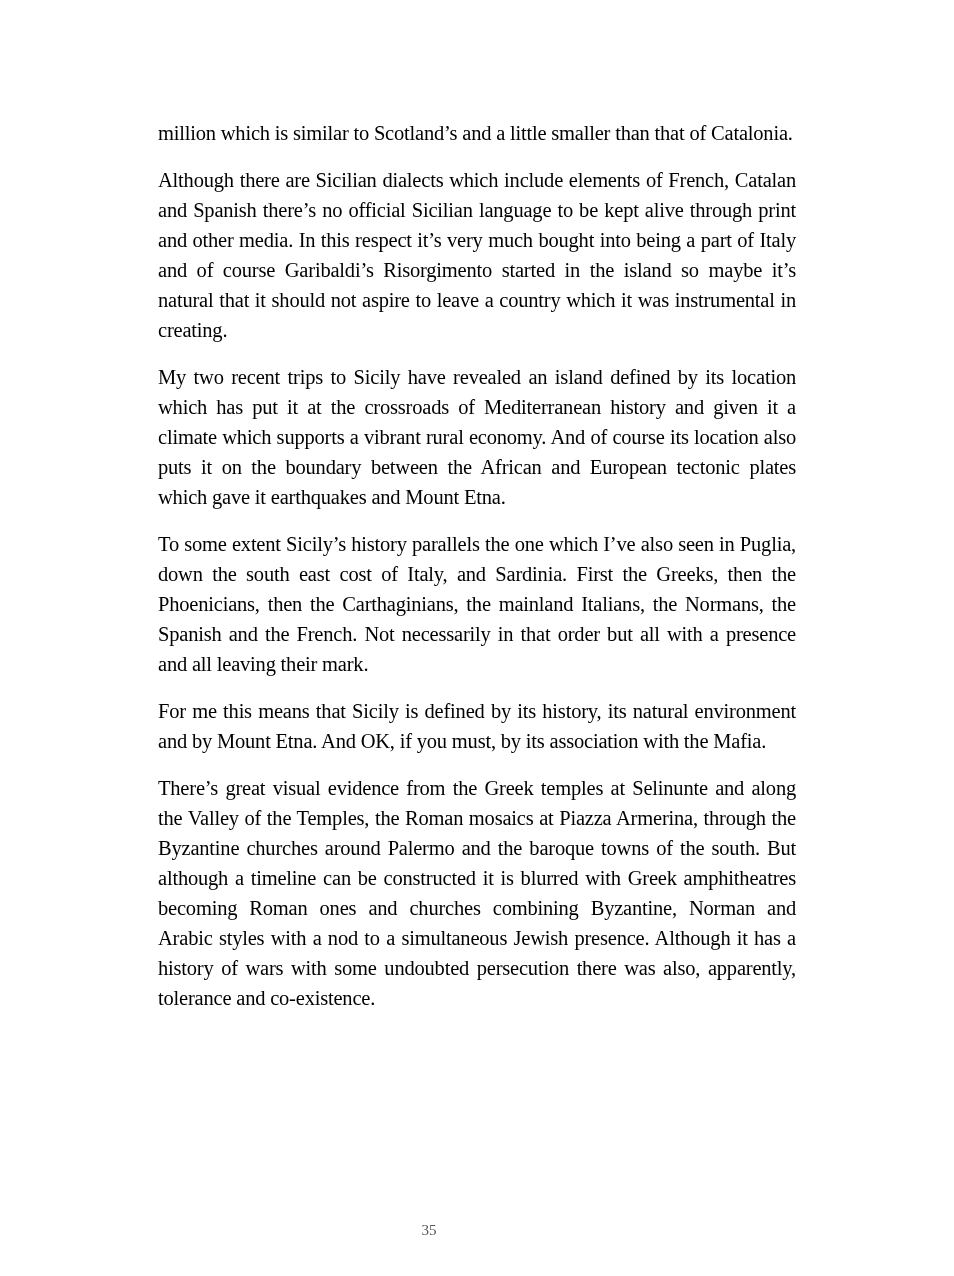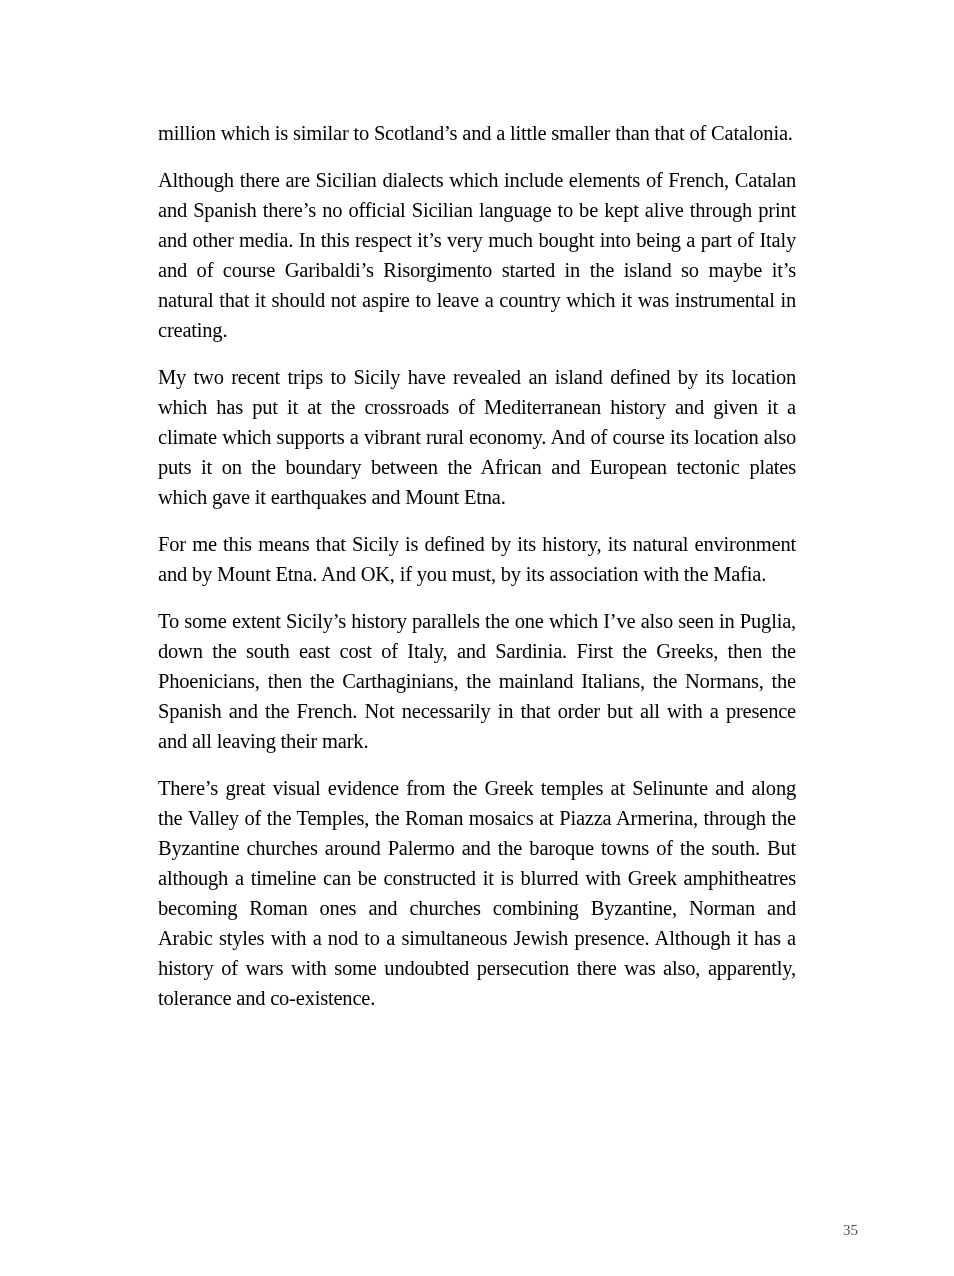--- a/index.html
+++ b/index.html
@@ -27,31 +27,31 @@
     .para {
       margin: 0 0 17px 0;
       text-align: justify;
       hyphens: none;
     }
     .page-number {
       position: absolute;
       left: 0;
       width: 858px;
       top: 1222px;
-      text-align: right;
+      text-align: center;
       font-family: "Liberation Serif", "DejaVu Serif", serif;
       font-size: 15px;
       color: #555555;
     }
   </style>
 </head>
 <body>
 
 <div class="page">
   <p class="para">million which is similar to Scotland’s and a little smaller than that of Catalonia.</p>
   <p class="para">Although there are Sicilian dialects which include elements of French, Catalan and Spanish there’s no official Sicilian language to be kept alive through print and other media. In this respect it’s very much bought into being a part of Italy and of course Garibaldi’s Risorgimento started in the island so maybe it’s natural that it should not aspire to leave a country which it was instrumental in creating.</p>
   <p class="para">My two recent trips to Sicily have revealed an island defined by its location which has put it at the crossroads of Mediterranean history and given it a climate which supports a vibrant rural economy. And of course its location also puts it on the boundary between the African and European tectonic plates which gave it earthquakes and Mount Etna.</p>
+  <p class="para">To some extent Sicily’s history parallels the one which I’ve also seen in Puglia, down the south east cost of Italy, and Sardinia. First the Greeks, then the Phoenicians, then the Carthaginians, the mainland Italians, the Normans, the Spanish and the French. Not necessarily in that order but all with a presence and all leaving their mark.</p>
   <p class="para">For me this means that Sicily is defined by its history, its natural environment and by Mount Etna. And OK, if you must, by its association with the Mafia.</p>
-  <p class="para">To some extent Sicily’s history parallels the one which I’ve also seen in Puglia, down the south east cost of Italy, and Sardinia. First the Greeks, then the Phoenicians, then the Carthaginians, the mainland Italians, the Normans, the Spanish and the French. Not necessarily in that order but all with a presence and all leaving their mark.</p>
   <p class="para">There’s great visual evidence from the Greek temples at Selinunte and along the Valley of the Temples, the Roman mosaics at Piazza Armerina, through the Byzantine churches around Palermo and the baroque towns of the south. But although a timeline can be constructed it is blurred with Greek amphitheatres becoming Roman ones and churches combining Byzantine, Norman and Arabic styles with a nod to a simultaneous Jewish presence. Although it has a history of wars with some undoubted persecution there was also, apparently, tolerance and co-existence.</p>
 </div>
 
 <div class="page-number">35</div>
 
 </body></html>

